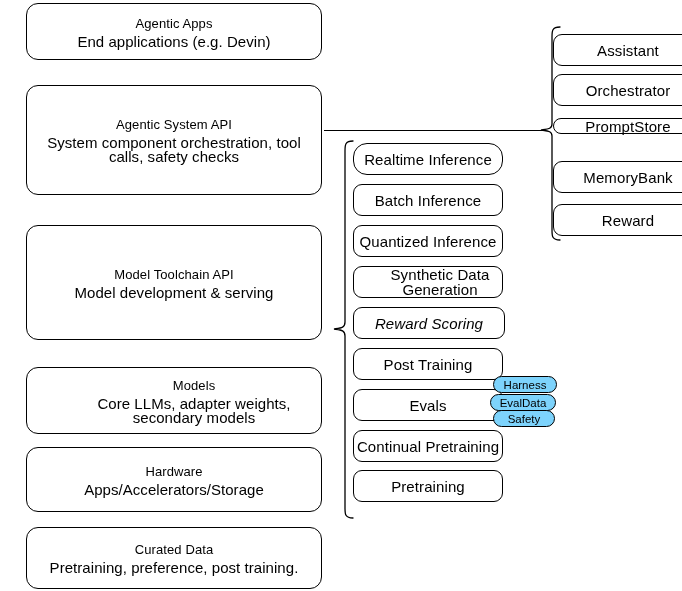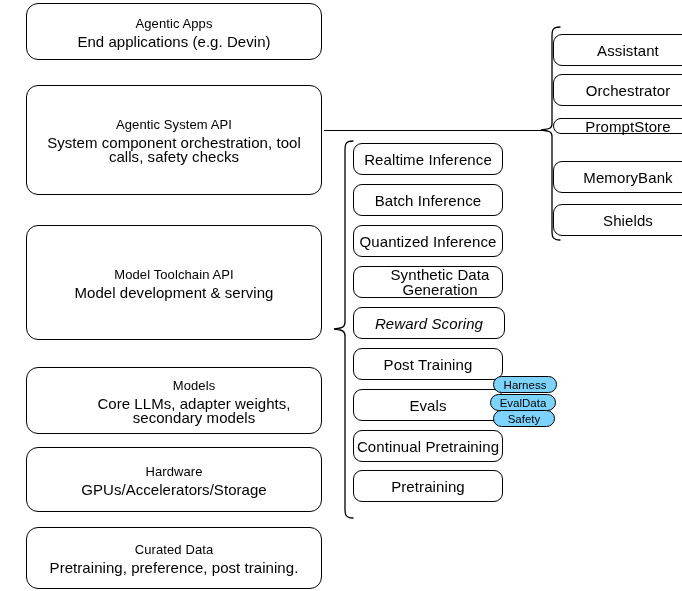--- a/index.html
+++ b/index.html
@@ -120,21 +120,21 @@
     <div class="layer-sub">Model development &amp; serving</div>
   </div>
 
   <div class="layer-box" style="left:3px; top:367px; width:296px; height:67px;padding-left:48px;">
     <div class="layer-title">Models</div>
     <div class="layer-sub">Core LLMs, adapter weights, secondary models</div>
   </div>
 
   <div class="layer-box" style="left:3px; top:447px; width:296px; height:65px;">
     <div class="layer-title">Hardware</div>
-    <div class="layer-sub">GPUs/Accelerators/Storage</div>
+    <div class="layer-sub">Apps/Accelerators/Storage</div>
   </div>
 
   <div class="layer-box" style="left:3px; top:527px; width:296px; height:62px;">
     <div class="layer-title">Curated Data</div>
     <div class="layer-sub">Pretraining, preference, post training.</div>
   </div>
 
   <div class="connector" style="left:301px; top:130px; width:222px;"></div>
 
   <svg id="brace-layer" viewBox="0 0 682 591" xmlns="http://www.w3.org/2000/svg">
@@ -149,21 +149,21 @@
 
     <path d="M 537 27
              C 529 27, 529 31, 529 37
              L 529 124
              C 529 129, 525 129, 518 130
              C 525 131, 529 131, 529 136
              L 529 230
              C 529 236, 529 240, 537 240" fill="none" stroke="#000000" stroke-width="1.3" stroke-linecap="round"></path>
   </svg>
 
-  <div class="chip-box" style="left:330px; top:143px; width:150px; height:32px;">
+  <div class="chip-box" style="left:330px; top:143px; width:150px; height:32px;border-radius:14px;">
     <span>Realtime Inference</span>
   </div>
   <div class="chip-box" style="left:330px; top:184px; width:150px; height:32px;">
     <span>Batch Inference</span>
   </div>
   <div class="chip-box" style="left:330px; top:225px; width:150px; height:32px;">
     <span>Quantized Inference</span>
   </div>
   <div class="chip-box" style="left:330px; top:266px; width:150px; height:32px;padding-left:24px;">
     <span>Synthetic Data Generation</span>
@@ -200,16 +200,16 @@
   <div class="chip-box" style="left:530px; top:74px; width:150px; height:32px;">
     <span>Orchestrator</span>
   </div>
   <div class="chip-box" style="left:530px; top:118px; width:150px; height:16px;text-align:right;">
     <span>PromptStore</span>
   </div>
   <div class="chip-box" style="left:530px; top:161px; width:150px; height:32px;">
     <span>MemoryBank</span>
   </div>
   <div class="chip-box" style="left:530px; top:204px; width:150px; height:32px;">
-    <span>Shields</span>
+    <span>Reward</span>
   </div>
 
 </div>
 
 </body></html>

